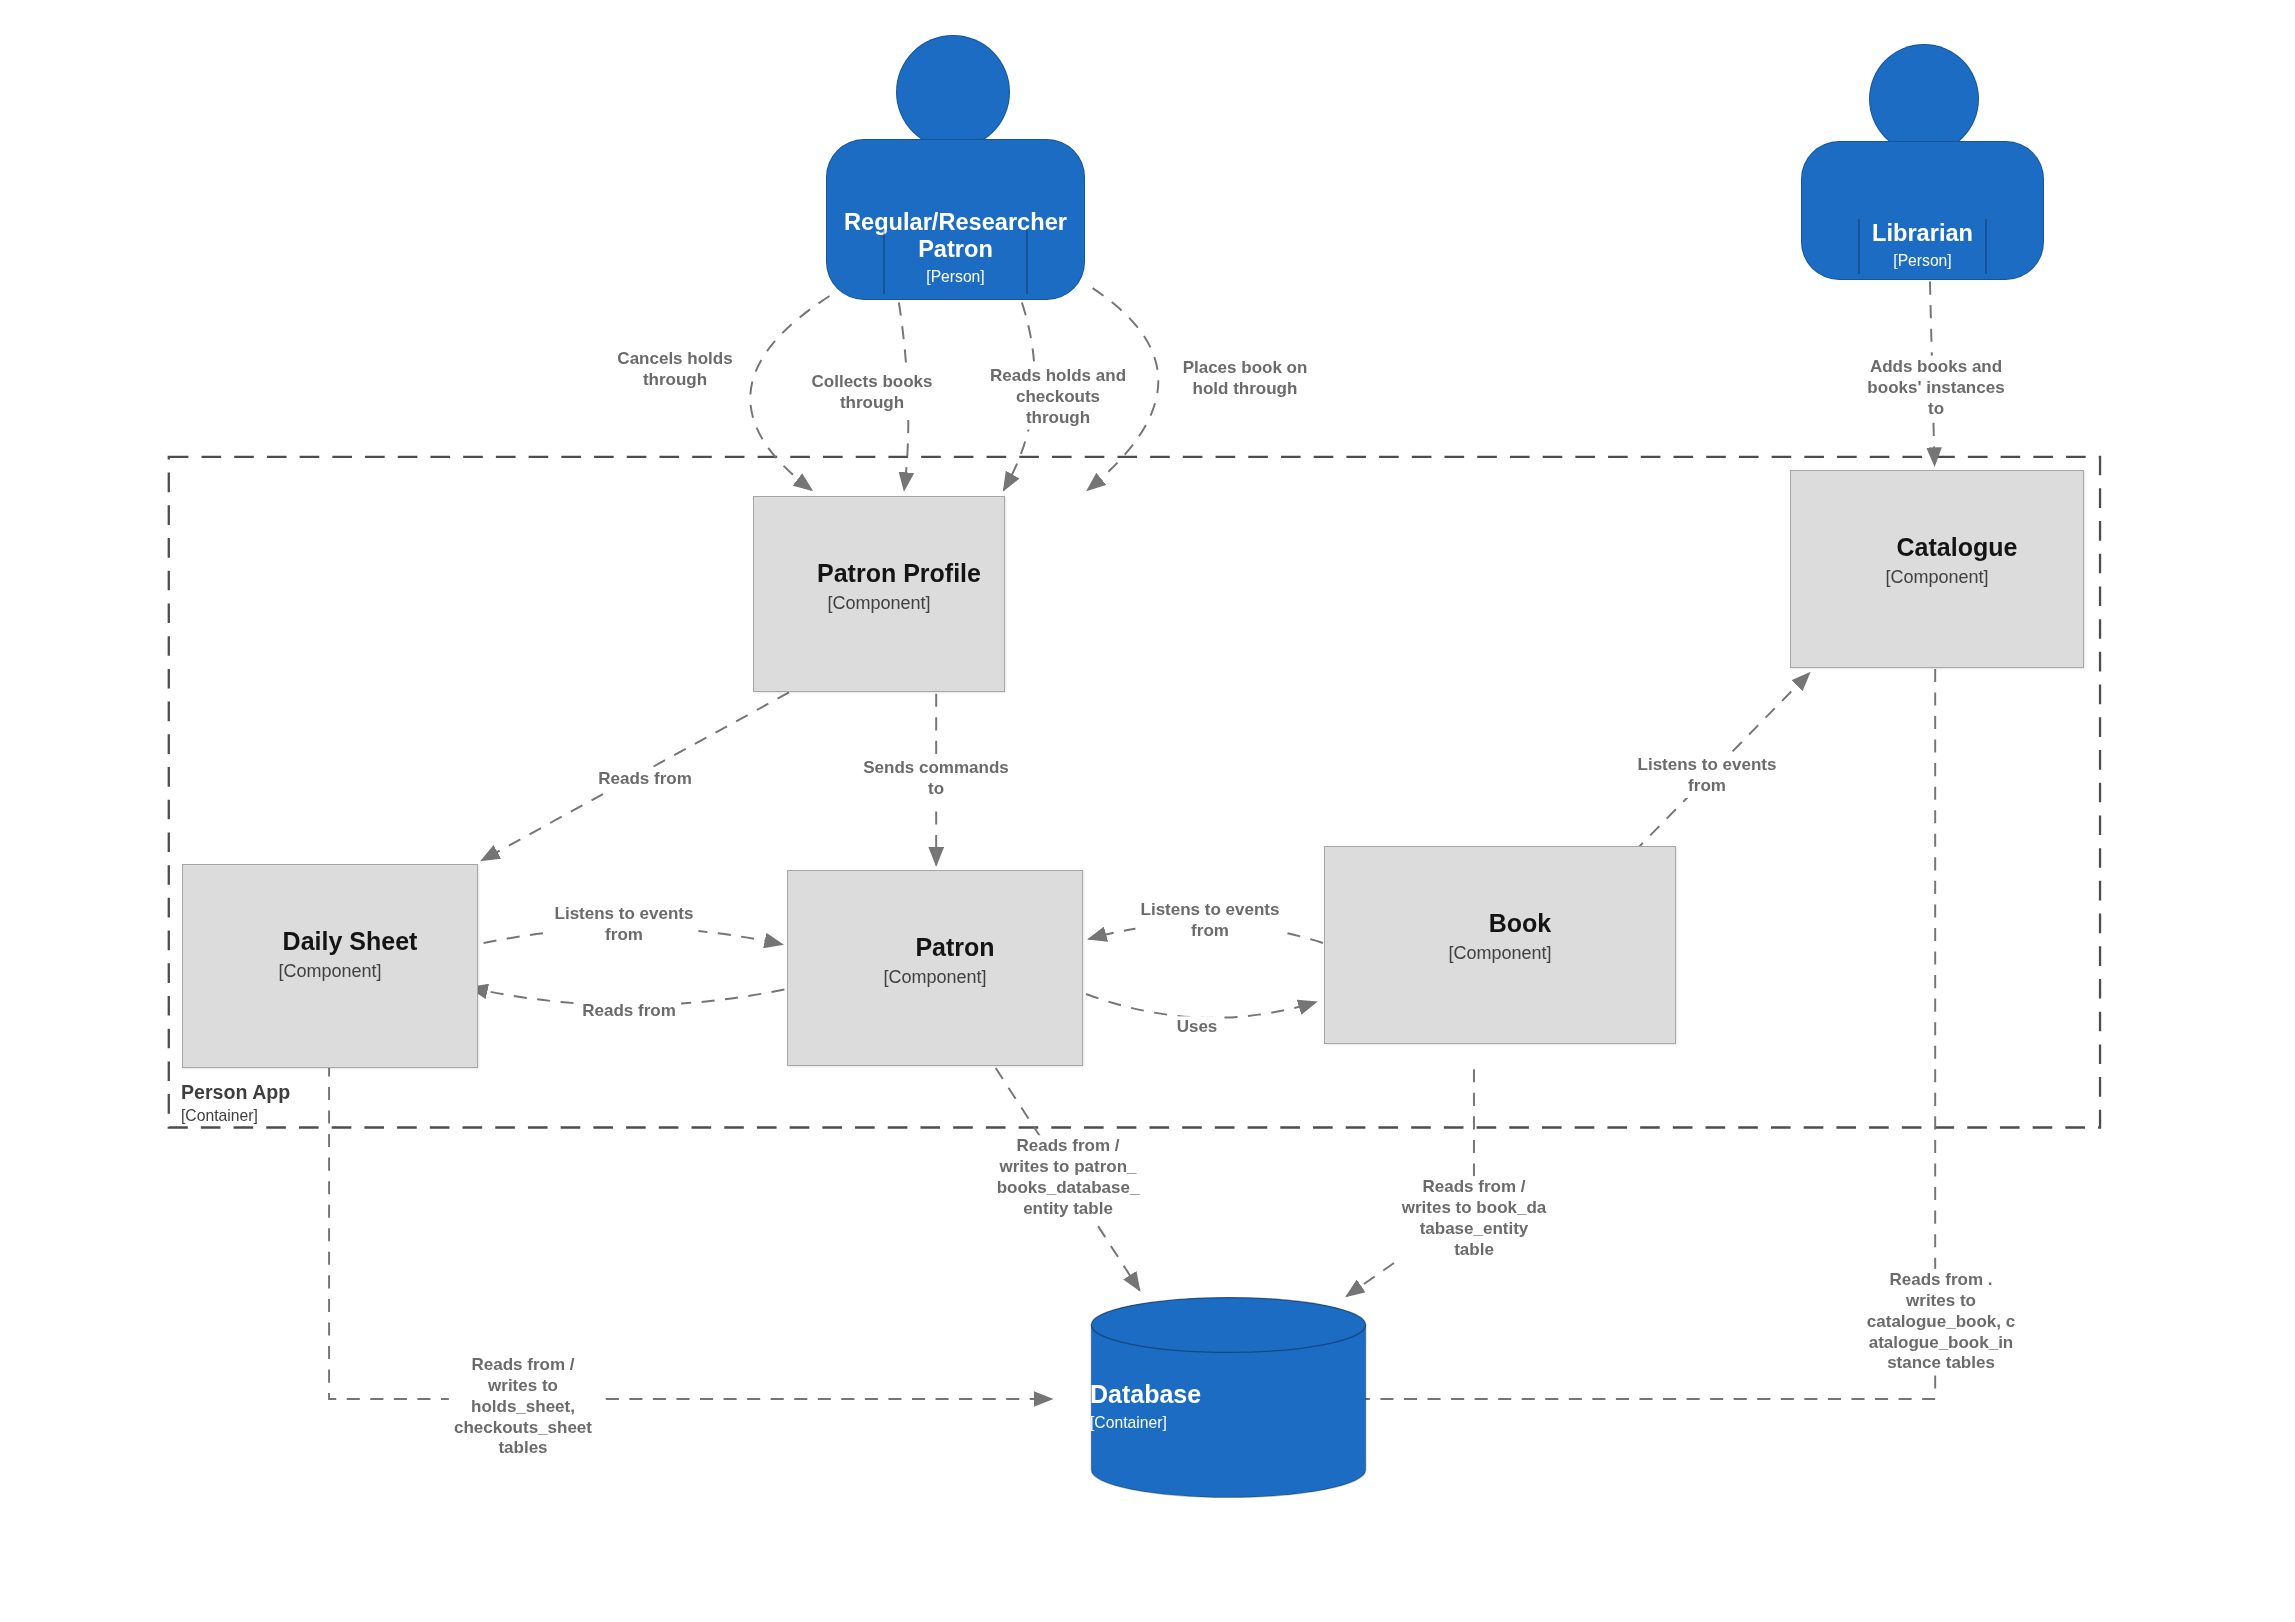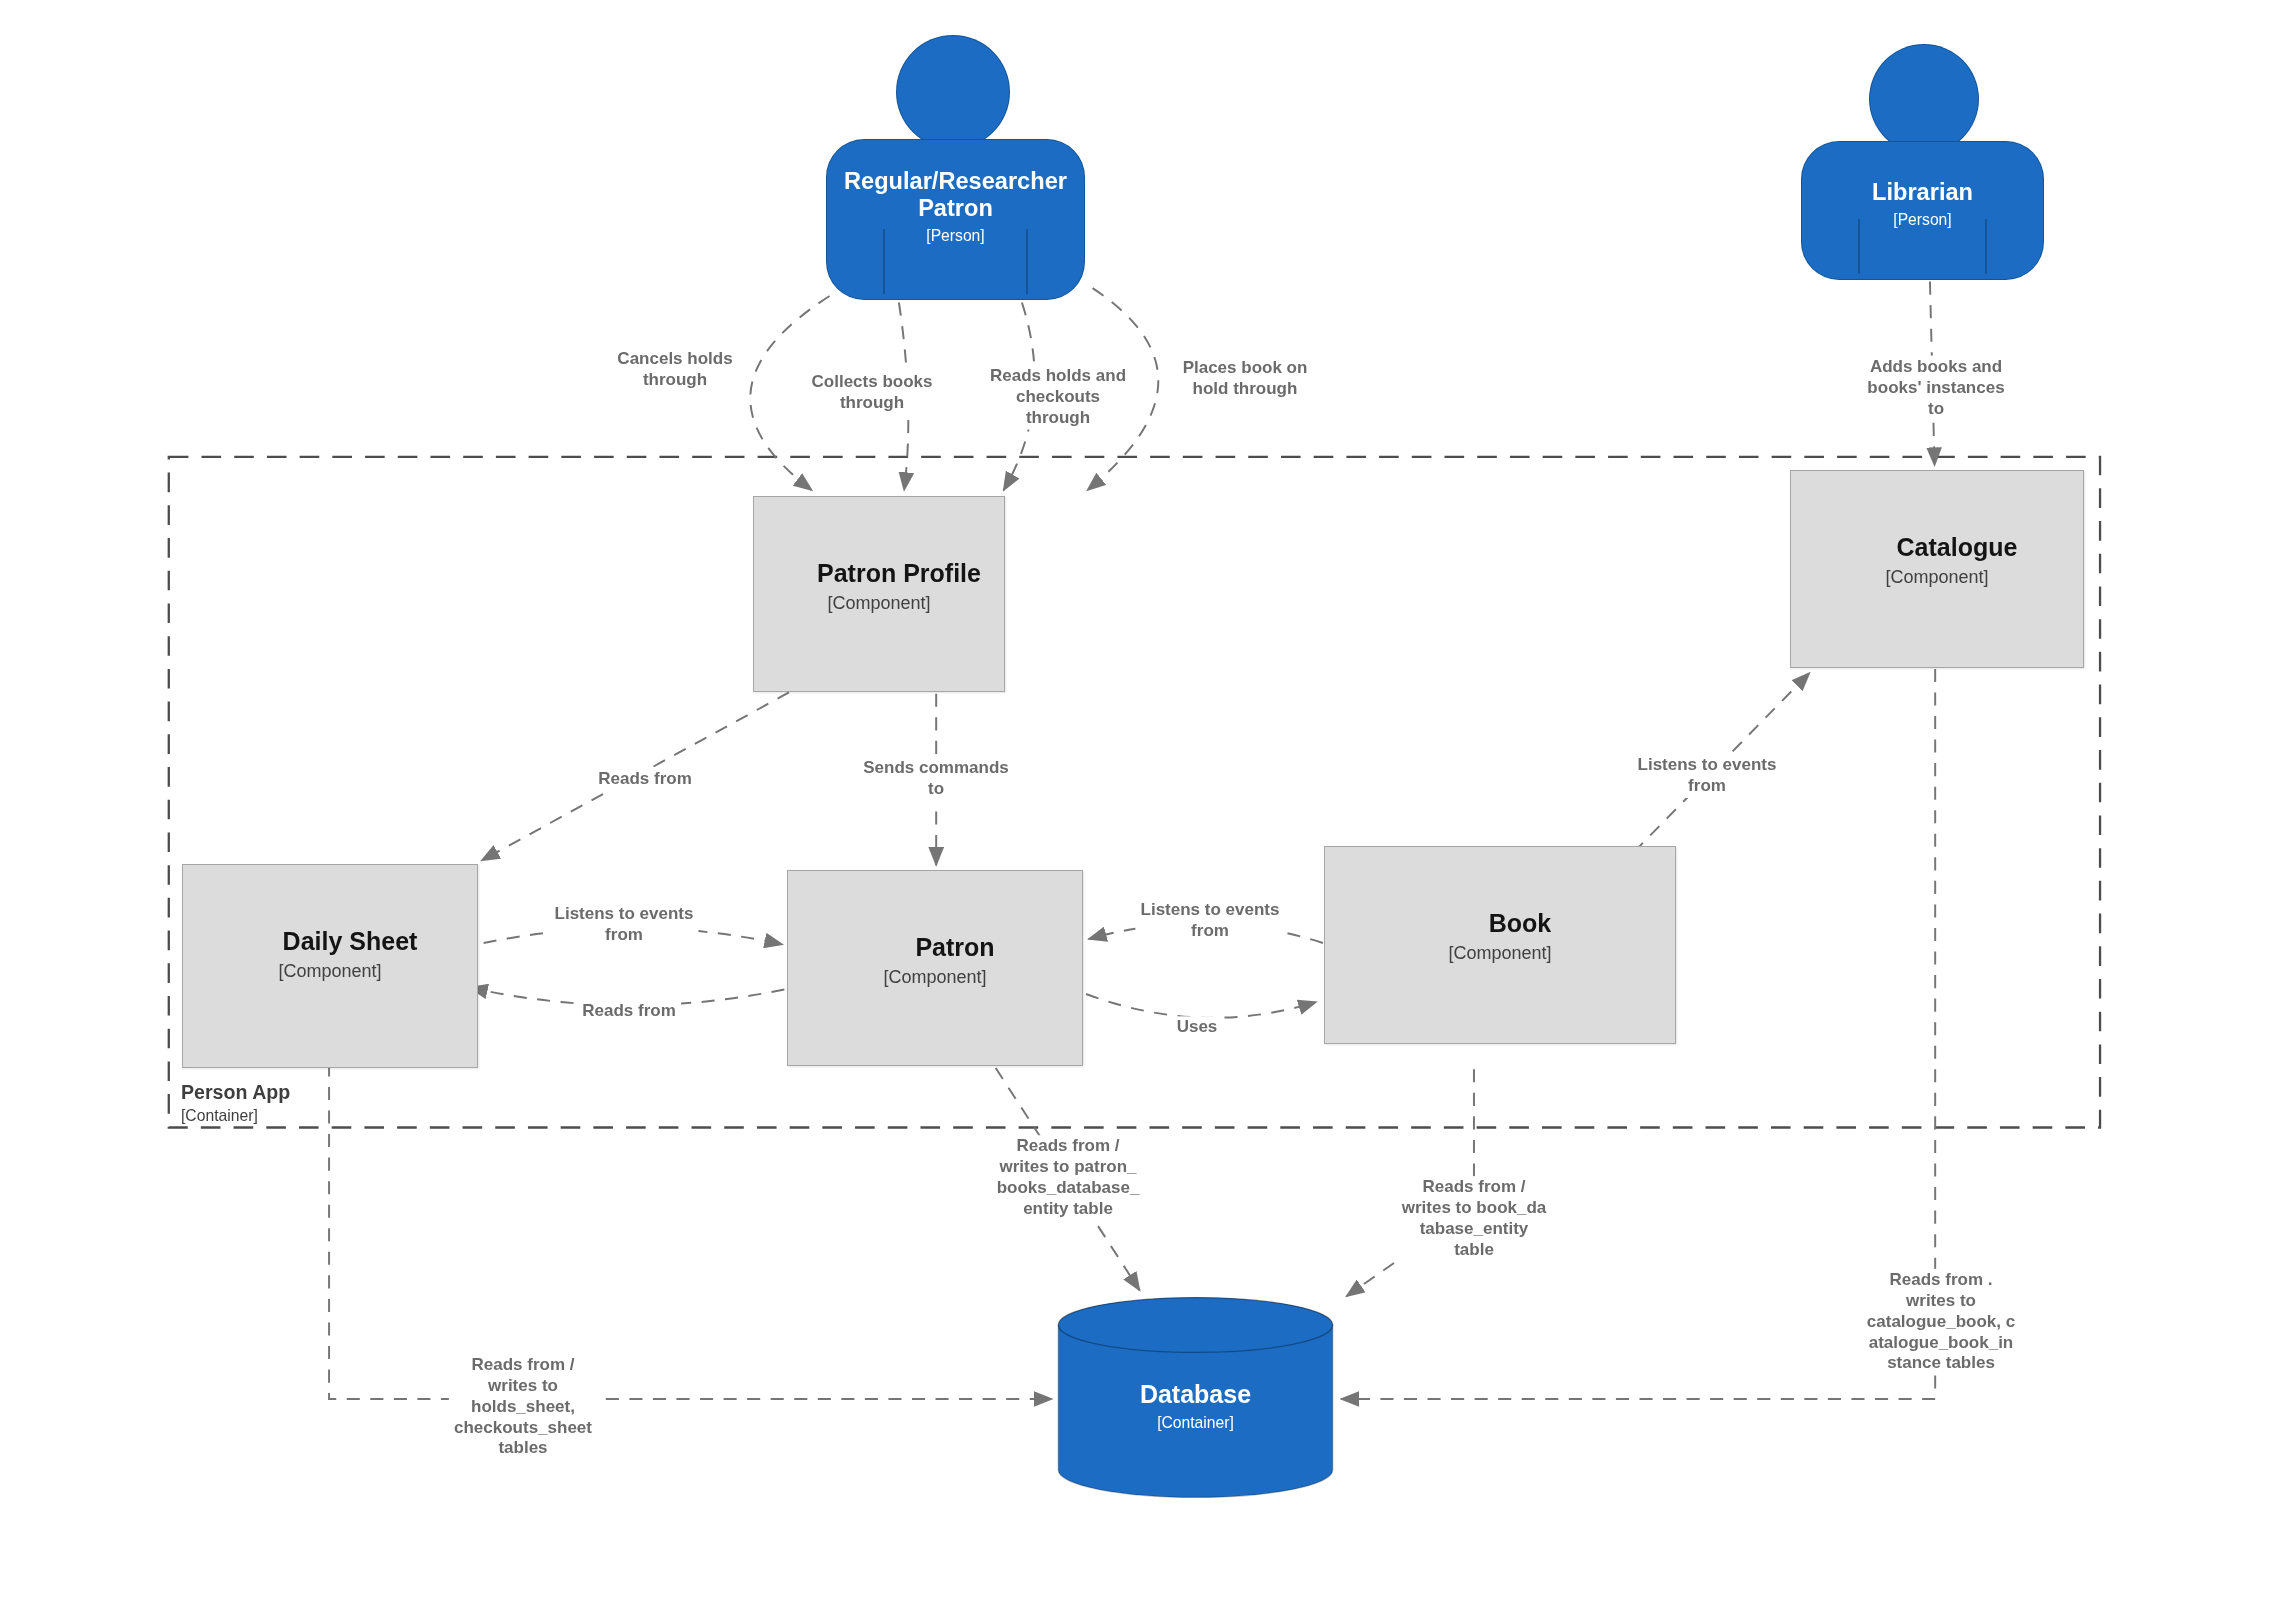--- a/index.html
+++ b/index.html
@@ -22,27 +22,27 @@
   
   .person-head{
     position:absolute;background:#1B6CC2;border-radius:50%;
     border:1.3px solid rgba(0,0,0,0.22);box-sizing:border-box;
   }
   .person-body{
     position:absolute;background:#1B6CC2;border-radius:38px;
     border:1.3px solid rgba(0,0,0,0.22);box-sizing:border-box;
     color:#ffffff;text-align:center;
   }
-  .person-name{font-size:23.6px;font-weight:bold;line-height:1.18;white-space:pre-line;}
+  .person-name{font-size:23.6px;font-weight:bold;line-height:1.18;white-space:pre-line;margin-top:41px;}
   .person-type{font-size:15.7px;margin-top:3.9px;}
   .arm{position:absolute;width:2px;top:56%;bottom:5.2px;background:rgba(0,0,0,0.22);}
   .arm-l{left:56px;} .arm-r{right:56px;}
 
   
-  .db-node{position:absolute;text-align:center;color:#ffffff;}
+  .db-node{position:absolute;text-align:left;color:#ffffff;margin-left:33px;}
   .db-node svg{position:absolute;left:0;top:0;}
   .db-title{position:absolute;left:0;right:0;top:84px;font-size:25px;font-weight:bold;}
   .db-type{position:absolute;left:0;right:0;top:118px;font-size:15.7px;}
 
   
   .rel{
     position:absolute;transform:translate(-50%,-50%);
     font-size:17px;font-weight:bold;line-height:1.22;color:#6B6B6B;
     text-align:center;white-space:pre-line;background:#ffffff;padding:1.3px 5.2px;
   }

